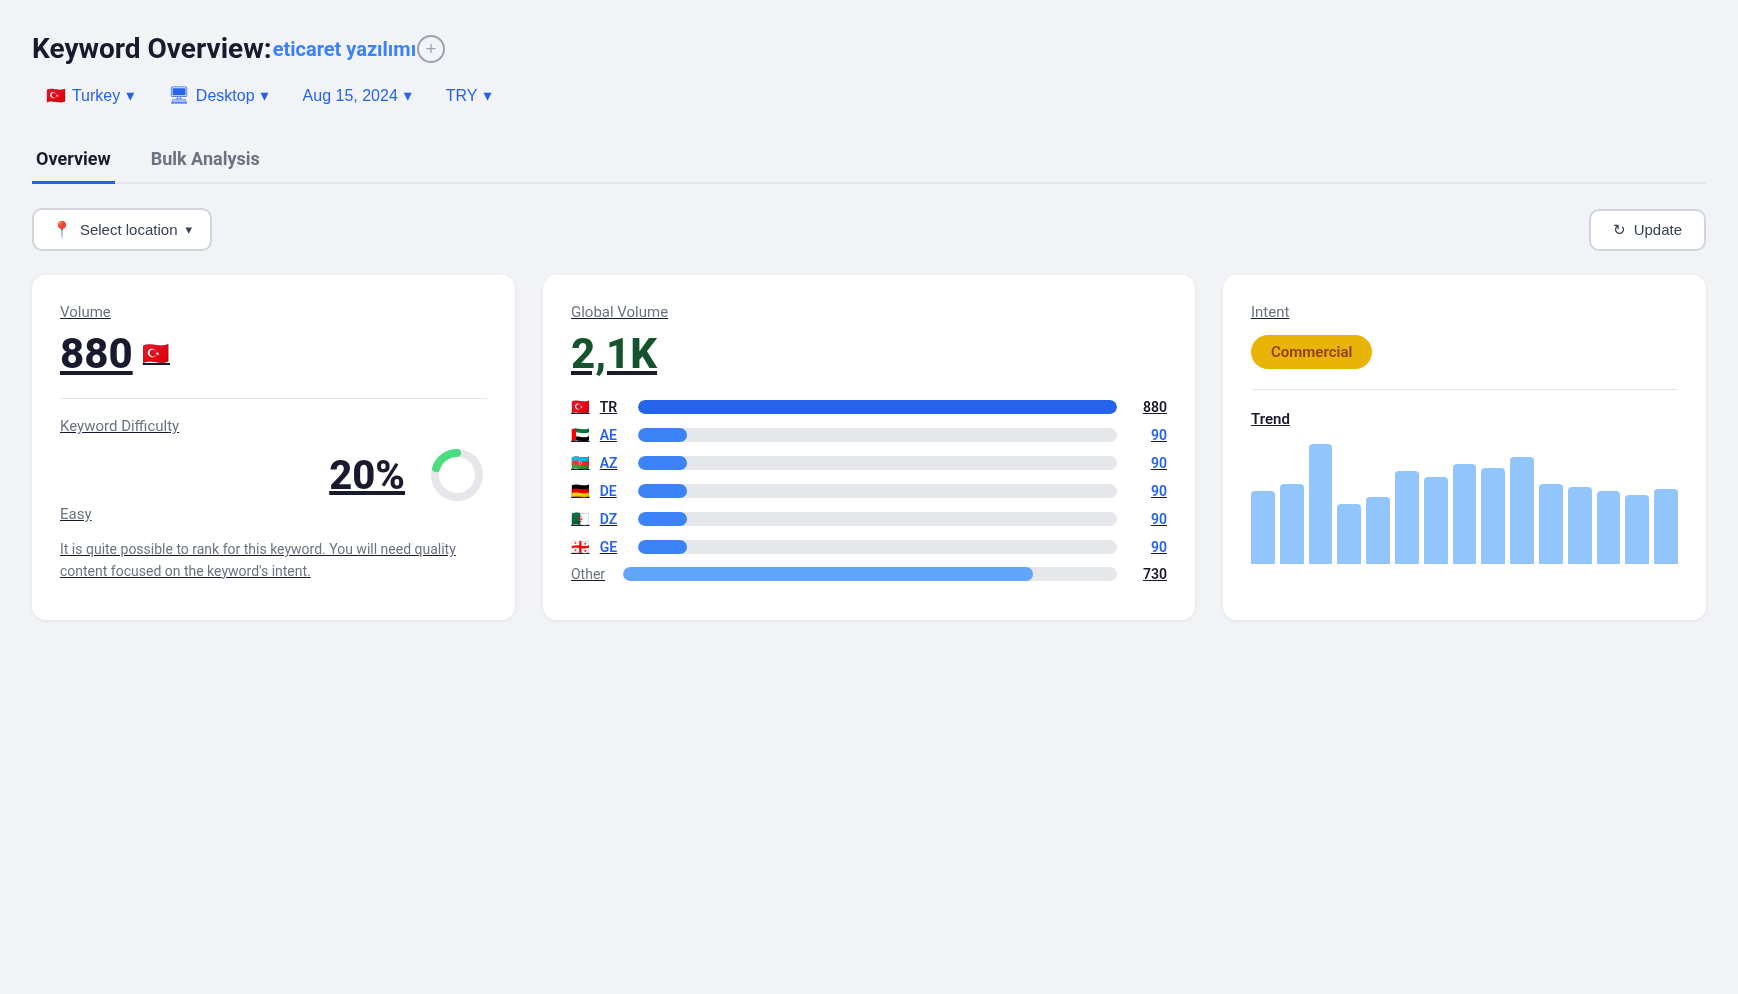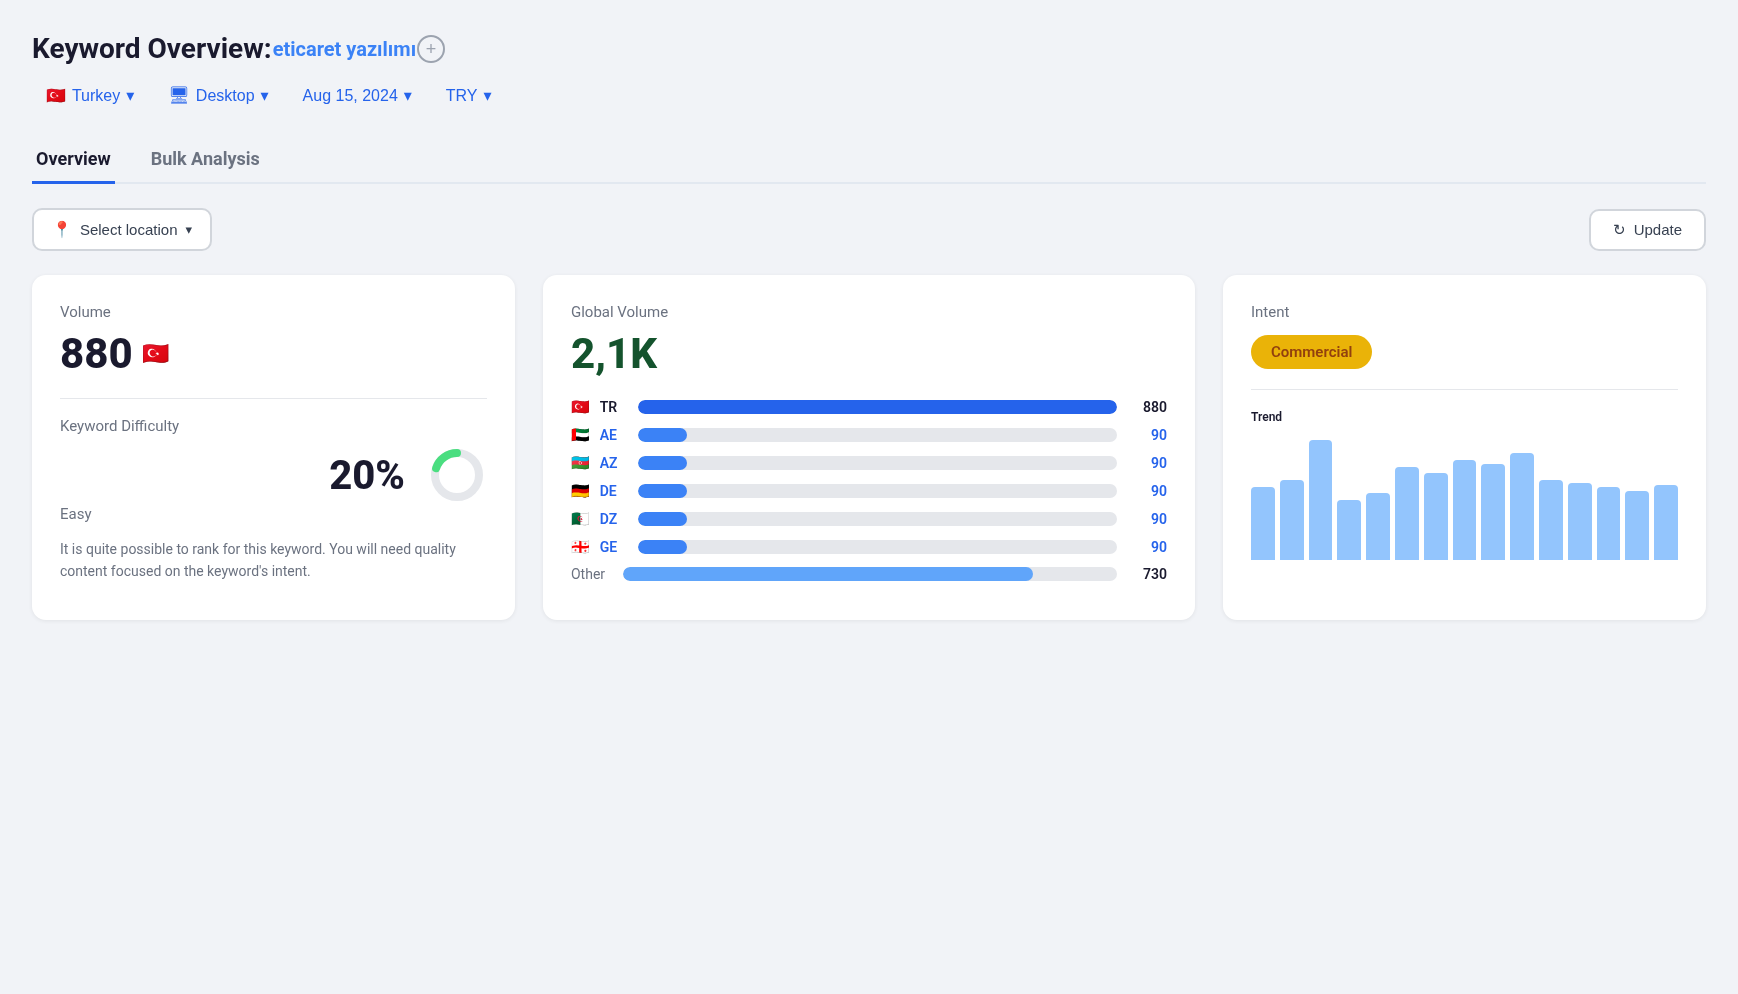--- a/index.html
+++ b/index.html
@@ -156,20 +156,21 @@
       color: #374151;
       cursor: pointer;
       margin-left: auto;
     }
 
     
     .cards-row {
       display: grid;
       grid-template-columns: 1fr 1.35fr 1fr;
       gap: 28px;
+      text-decoration: underline;
     }
 
     .card {
       background: white;
       border-radius: 14px;
       padding: 28px;
       box-shadow: 0 1px 4px rgba(0,0,0,0.07);
     }
 
     
@@ -286,21 +287,21 @@
       font-size: 15px;
       font-weight: 600;
       padding: 8px 20px;
       border-radius: 20px;
       margin-bottom: 0;
     }
     .intent-card {
       margin-bottom: 16px;
     }
     .trend-label {
-      font-size: 12px;
+      font-size: 15px;
       font-weight: 600;
       color: #1a1a2e;
       margin-bottom: 16px;
     }
 
     
     .trend-chart {
       display: flex;
       align-items: flex-end;
       gap: 5px;

